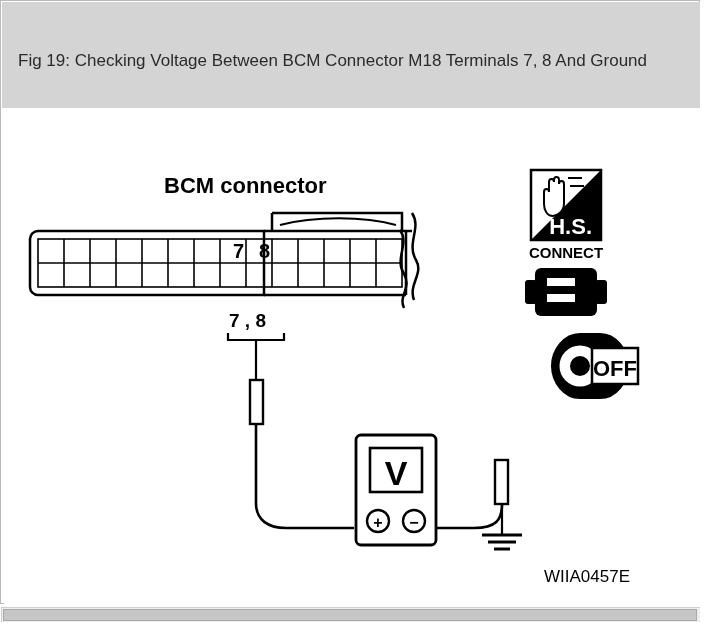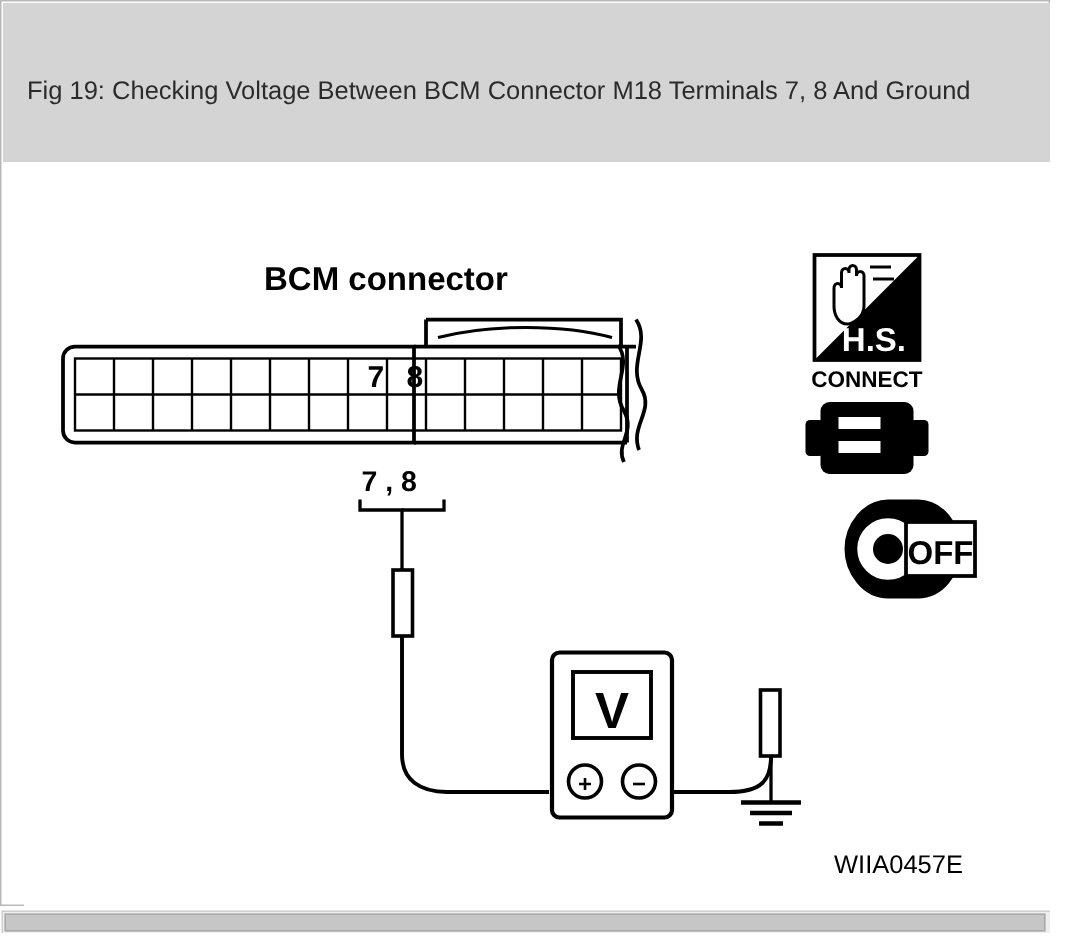--- a/index.html
+++ b/index.html
@@ -44,21 +44,21 @@
     left: 16px;
     top: 44px;
     width: 660px;
     font-size: 17px;
     line-height: 30px;
     color: #2b2b2b;
     font-family: "Liberation Sans", sans-serif;
   }
   .figure-area {
     position: absolute;
-    left: 15px;
+    left: 3px;
     top: 107px;
     width: 698px;
     height: 496px;
     background: #ffffff;
   }
   .svg-holder {
     position: absolute;
     left: 0;
     top: 0;
   }

